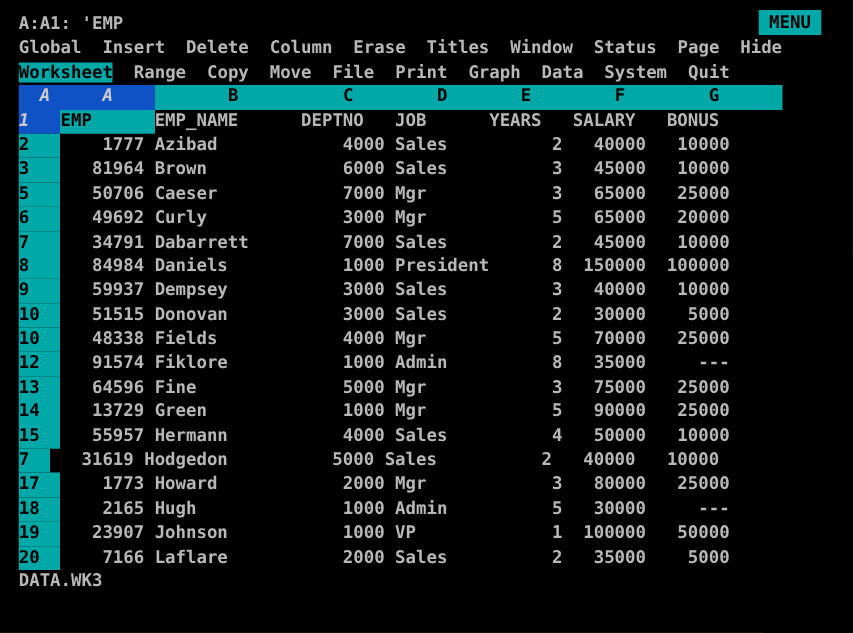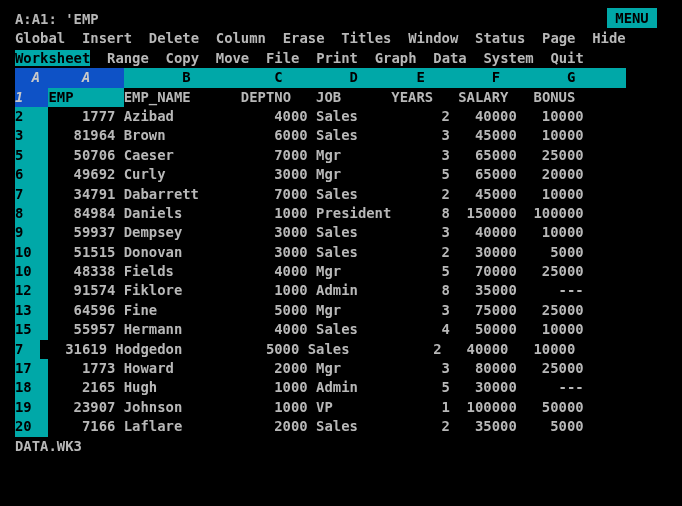--- a/index.html
+++ b/index.html
@@ -43,20 +43,21 @@
         <div class="line"><span class="seg bg-cyan">3   </span><span>   81964 Brown             6000 Sales          3   45000   10000</span></div>
         <div class="line"><span class="seg bg-cyan">5   </span><span>   50706 Caeser            7000 Mgr            3   65000   25000</span></div>
         <div class="line"><span class="seg bg-cyan">6   </span><span>   49692 Curly             3000 Mgr            5   65000   20000</span></div>
         <div class="line"><span class="seg bg-cyan">7   </span><span>   34791 Dabarrett         7000 Sales          2   45000   10000</span></div>
         <div class="line"><span class="seg bg-cyan">8   </span><span>   84984 Daniels           1000 President      8  150000  100000</span></div>
         <div class="line"><span class="seg bg-cyan">9   </span><span>   59937 Dempsey           3000 Sales          3   40000   10000</span></div>
         <div class="line"><span class="seg bg-cyan">10  </span><span>   51515 Donovan           3000 Sales          2   30000    5000</span></div>
         <div class="line"><span class="seg bg-cyan">10  </span><span>   48338 Fields            4000 Mgr            5   70000   25000</span></div>
         <div class="line"><span class="seg bg-cyan">12  </span><span>   91574 Fiklore           1000 Admin          8   35000     ---</span></div>
         <div class="line"><span class="seg bg-cyan">13  </span><span>   64596 Fine              5000 Mgr            3   75000   25000</span></div>
+        <div class="line"><span class="seg bg-cyan">14  </span><span>   13729 Green             1000 Mgr            5   90000   25000</span></div>
         <div class="line"><span class="seg bg-cyan">15  </span><span>   55957 Hermann           4000 Sales          4   50000   10000</span></div>
         <div class="line"><span class="seg bg-cyan">7  </span><span>   31619 Hodgedon          5000 Sales          2   40000   10000</span></div>
         <div class="line"><span class="seg bg-cyan">17  </span><span>    1773 Howard            2000 Mgr            3   80000   25000</span></div>
         <div class="line"><span class="seg bg-cyan">18  </span><span>    2165 Hugh              1000 Admin          5   30000     ---</span></div>
         <div class="line"><span class="seg bg-cyan">19  </span><span>   23907 Johnson           1000 VP             1  100000   50000</span></div>
         <div class="line"><span class="seg bg-cyan">20  </span><span>    7166 Laflare           2000 Sales          2   35000    5000</span></div>
       </div>
 
     <div class="line"><span>DATA.WK3</span></div>
 

